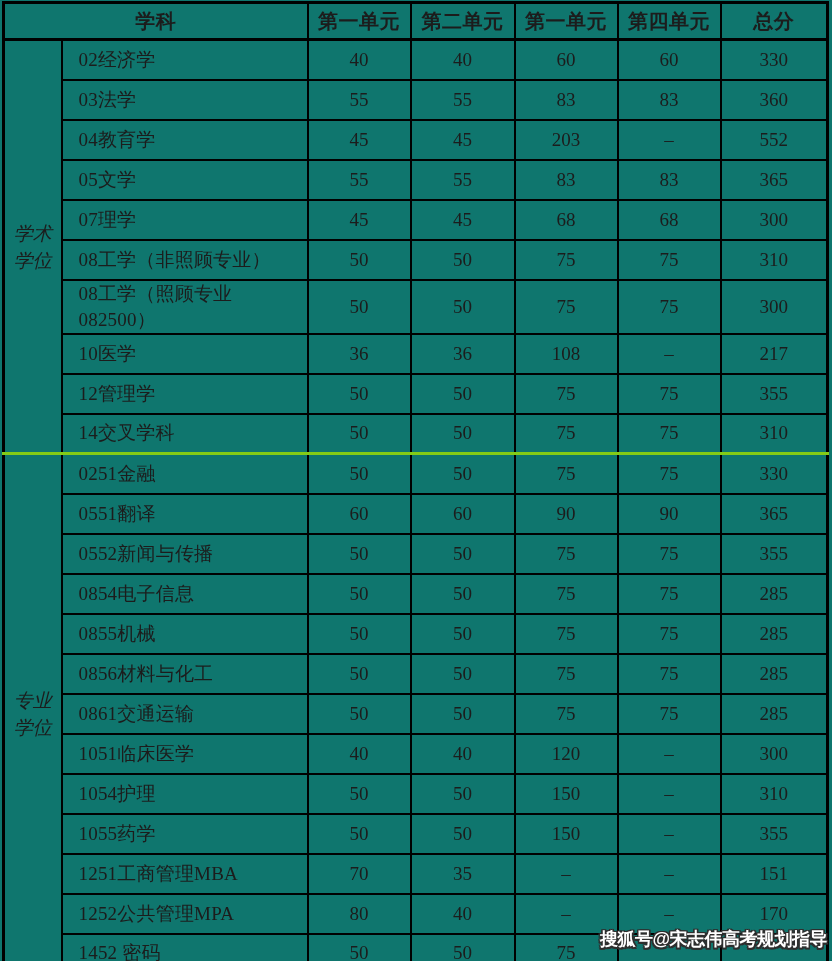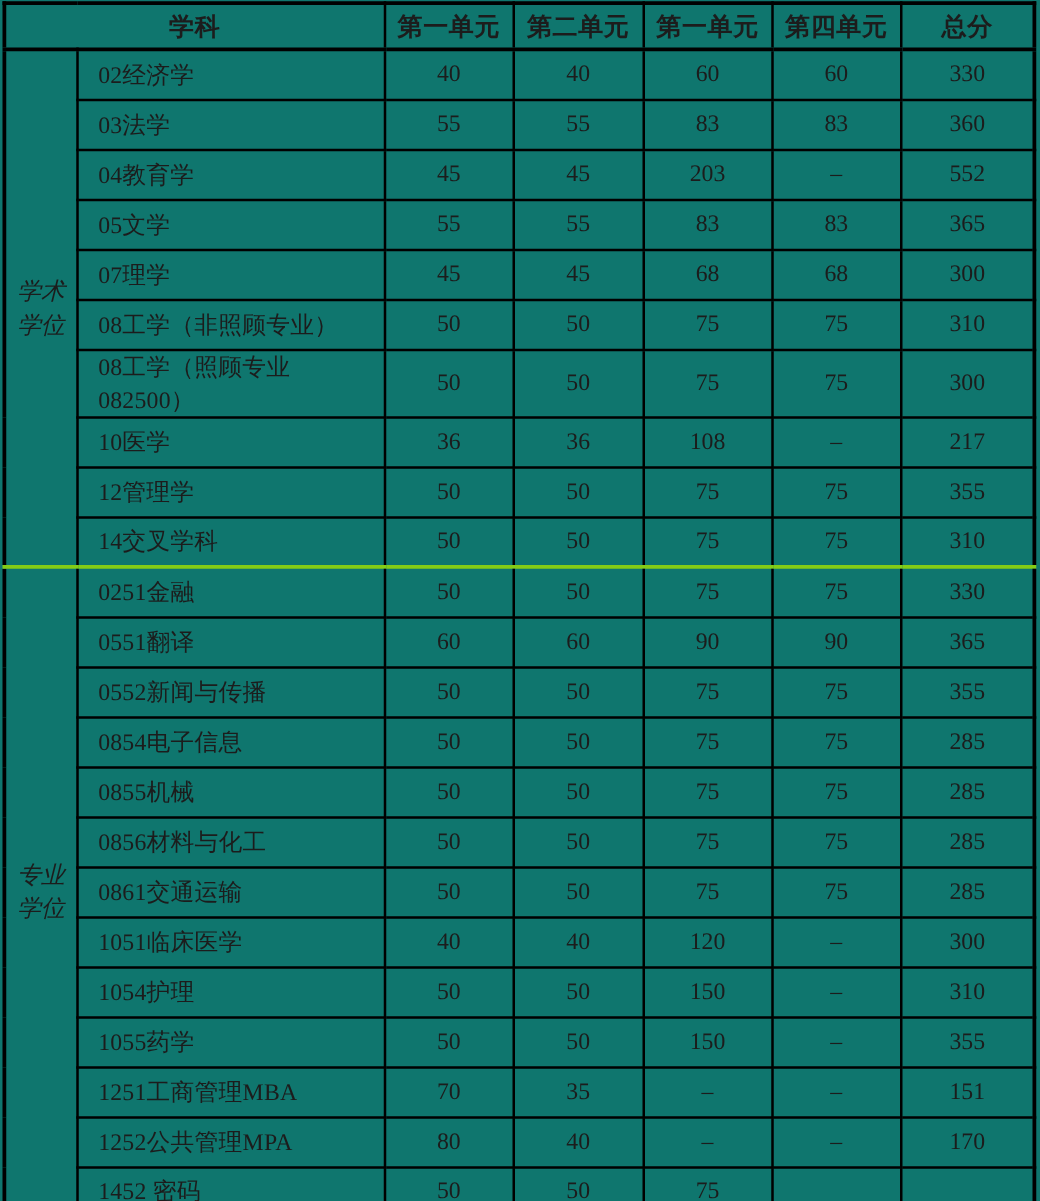--- a/index.html
+++ b/index.html
@@ -283,14 +283,15 @@
           <td class="subject">1452 密码</td>
           <td class="val">50</td>
           <td class="val">50</td>
           <td class="val">75</td>
           <td class="val"></td>
           <td class="val"></td>
         </tr>
       </tbody>
   </table>
 
+  <div class="watermark">搜狐号@宋志伟高考规划指导</div>
 
 </div>
 
 </body></html>

